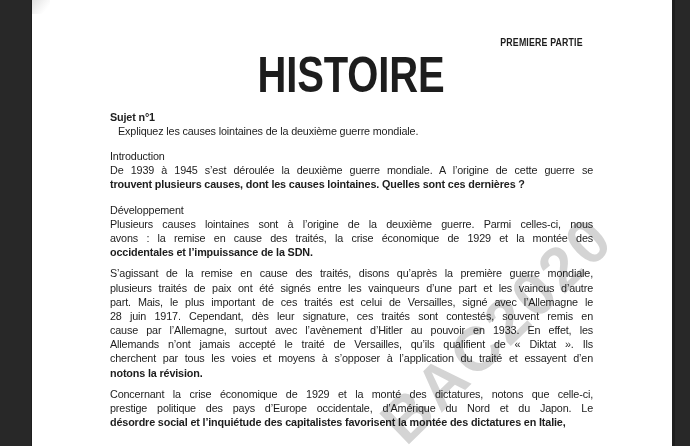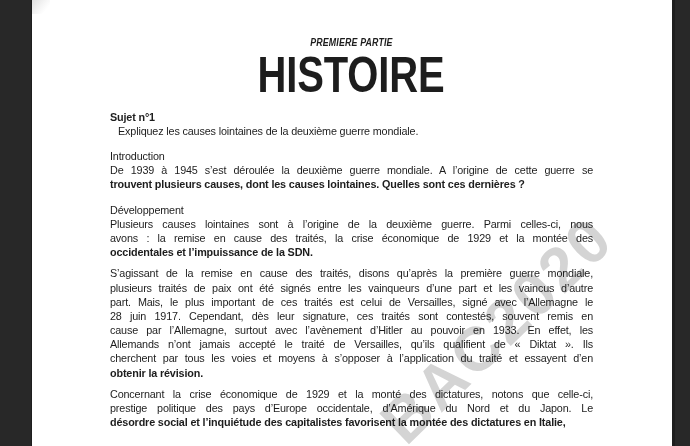--- a/index.html
+++ b/index.html
@@ -50,26 +50,25 @@
     pointer-events: none;
   }
   .content {
     position: relative;
     z-index: 1;
     padding: 36px 79px 0 78px;
     font-size: 10.8px;
     letter-spacing: -0.15px;
   }
   .part-title {
-    text-align: center;
+    text-align: right;
     font-size: 11px;
     font-weight: 700;
     line-height: 13px;
     letter-spacing: 0.2px;
-    font-style: italic;
   }
   .main-title {
     margin: 0;
     text-align: center;
     font-size: 50px;
     font-weight: 700;
     line-height: 52px;
     white-space: nowrap;
   }
   .squeeze {
@@ -133,21 +132,21 @@
           <div class="jline">occidentales et l’impuissance de la SDN.</div>
         </div>
         <div class="para">
           <div class="jline">S’agissant de la remise en cause des traités, disons qu’après la première guerre mondiale,</div>
           <div class="jline">plusieurs traités de paix ont été signés entre les vainqueurs d’une part et les vaincus d’autre</div>
           <div class="jline">part. Mais, le plus important de ces traités est celui de Versailles, signé avec l’Allemagne le</div>
           <div class="jline">28 juin 1917. Cependant, dès leur signature, ces traités sont contestés, souvent remis en</div>
           <div class="jline">cause par l’Allemagne, surtout avec l’avènement d’Hitler au pouvoir en 1933. En effet, les</div>
           <div class="jline">Allemands n’ont jamais accepté le traité de Versailles, qu’ils qualifient de « Diktat ». Ils</div>
           <div class="jline">cherchent par tous les voies et moyens à s’opposer à l’application du traité et essayent d’en</div>
-          <div class="jline">obtenir la révision.</div>
+          <div class="jline">notons la révision.</div>
         </div>
         <div class="para">
           <div class="jline">Concernant la crise économique de 1929 et la monté des dictatures, notons que celle-ci,</div>
           <div class="jline">prestige politique des pays d’Europe occidentale, d’Amérique du Nord et du Japon. Le</div>
           <div class="jline">désordre social et l’inquiétude des capitalistes favorisent la montée des dictatures en Italie,</div>
         </div>
       </div>
   </div>
 </div>
 

